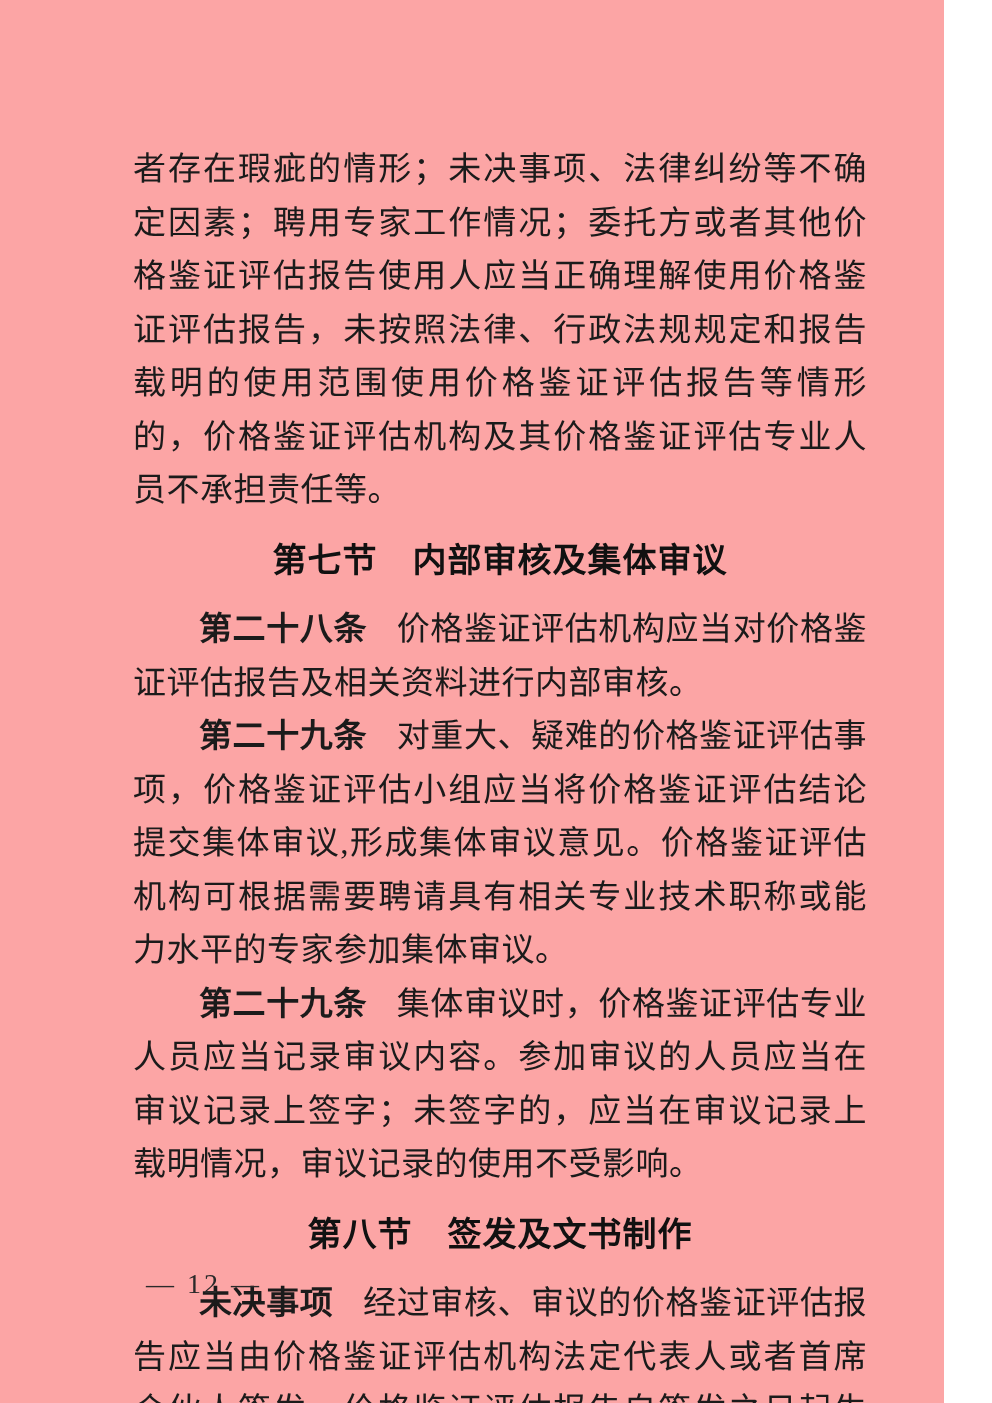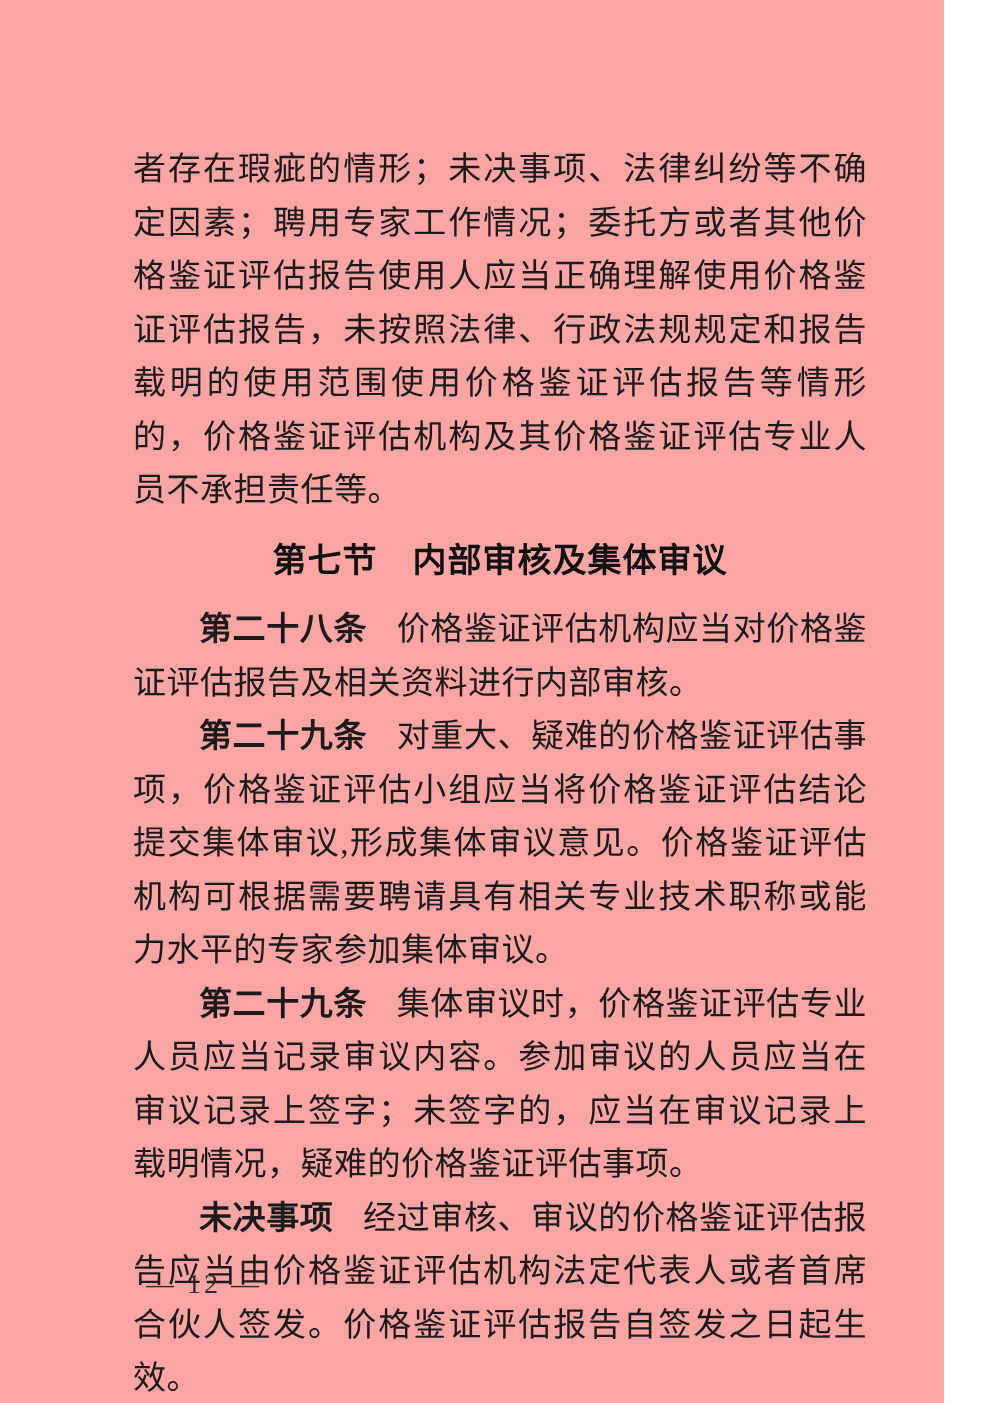--- a/index.html
+++ b/index.html
@@ -70,23 +70,24 @@
 
     <p class="para indent">
       <span class="article-num">第二十八条</span><span>价格鉴证评估机构应当对价格鉴证评估报告及相关资料进行内部审核。</span>
     </p>
 
     <p class="para indent">
       <span class="article-num">第二十九条</span><span>对重大、疑难的价格鉴证评估事项，价格鉴证评估小组应当将价格鉴证评估结论提交集体审议,形成集体审议意见。价格鉴证评估机构可根据需要聘请具有相关专业技术职称或能力水平的专家参加集体审议。</span>
     </p>
 
     <p class="para indent">
-      <span class="article-num">第二十九条</span><span>集体审议时，价格鉴证评估专业人员应当记录审议内容。参加审议的人员应当在审议记录上签字；未签字的，应当在审议记录上载明情况，疑难的价格鉴证评估事项。</span>
+      <span class="article-num">第二十九条</span><span>集体审议时，价格鉴证评估专业人员应当记录审议内容。参加审议的人员应当在审议记录上签字；未签字的，应当在审议记录上载明情况，审议记录的使用不受影响。</span>
     </p>
 
+    <h2 class="section-heading">第八节　签发及文书制作</h2>
 
     <p class="para indent">
       <span class="article-num">未决事项</span><span>经过审核、审议的价格鉴证评估报告应当由价格鉴证评估机构法定代表人或者首席合伙人签发。价格鉴证评估报告自签发之日起生效。</span>
     </p>
 
   </main>
 
   <div class="page-footer">
     <span>— 12 —</span>
   </div>

